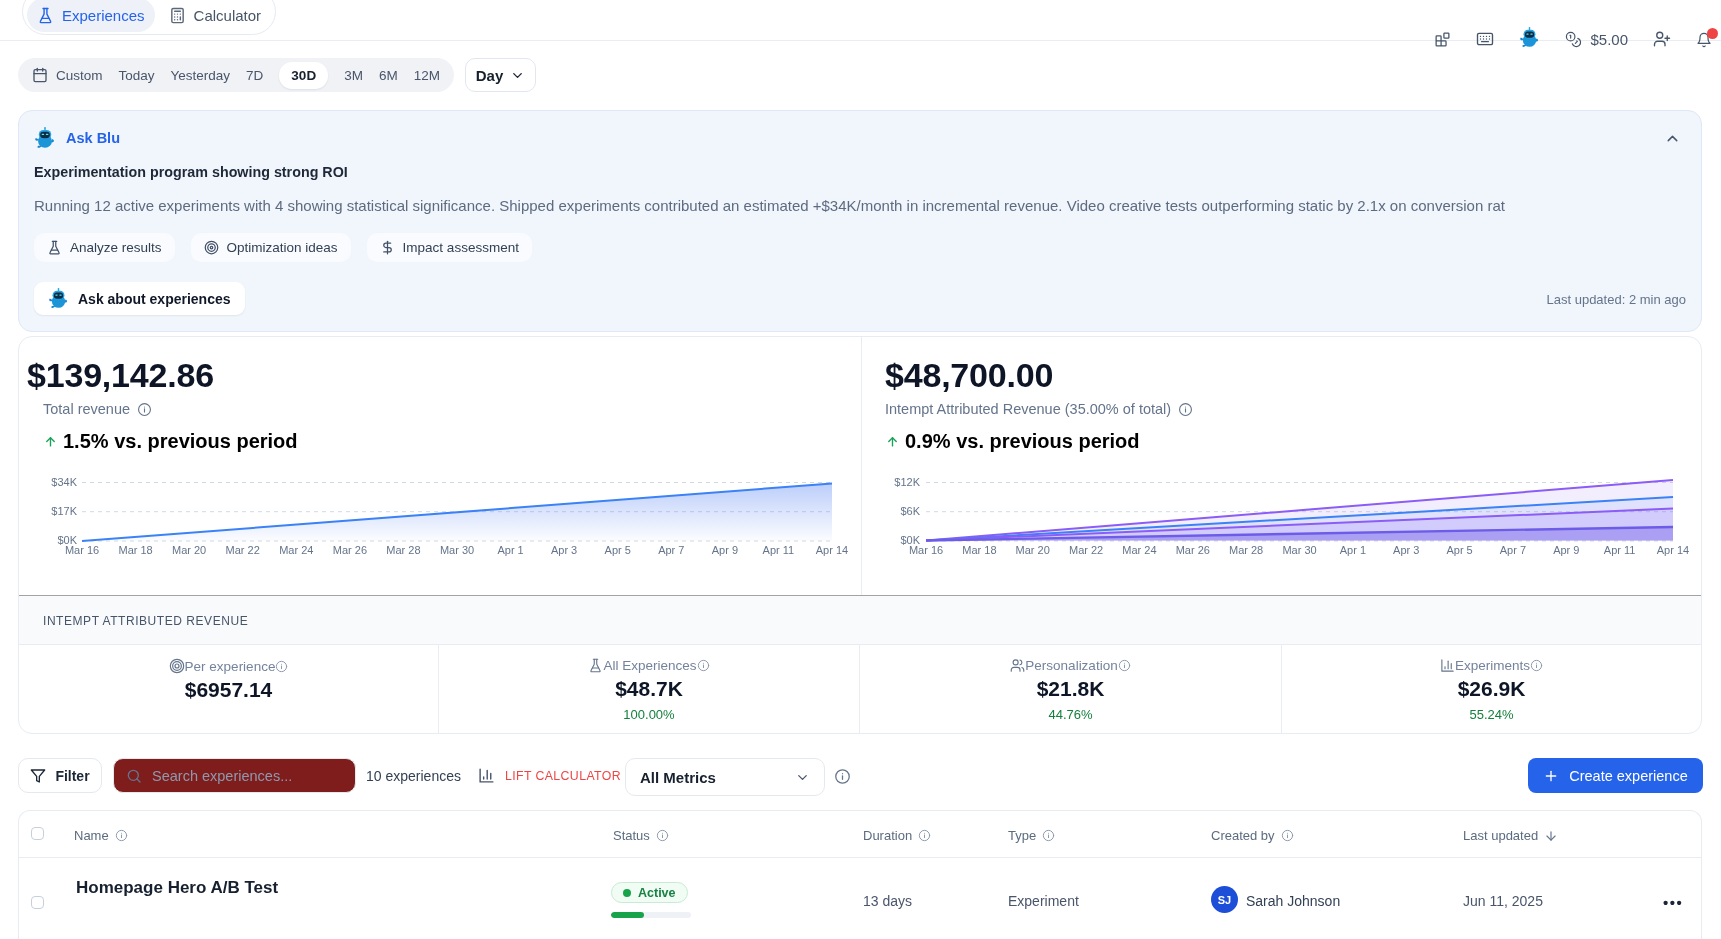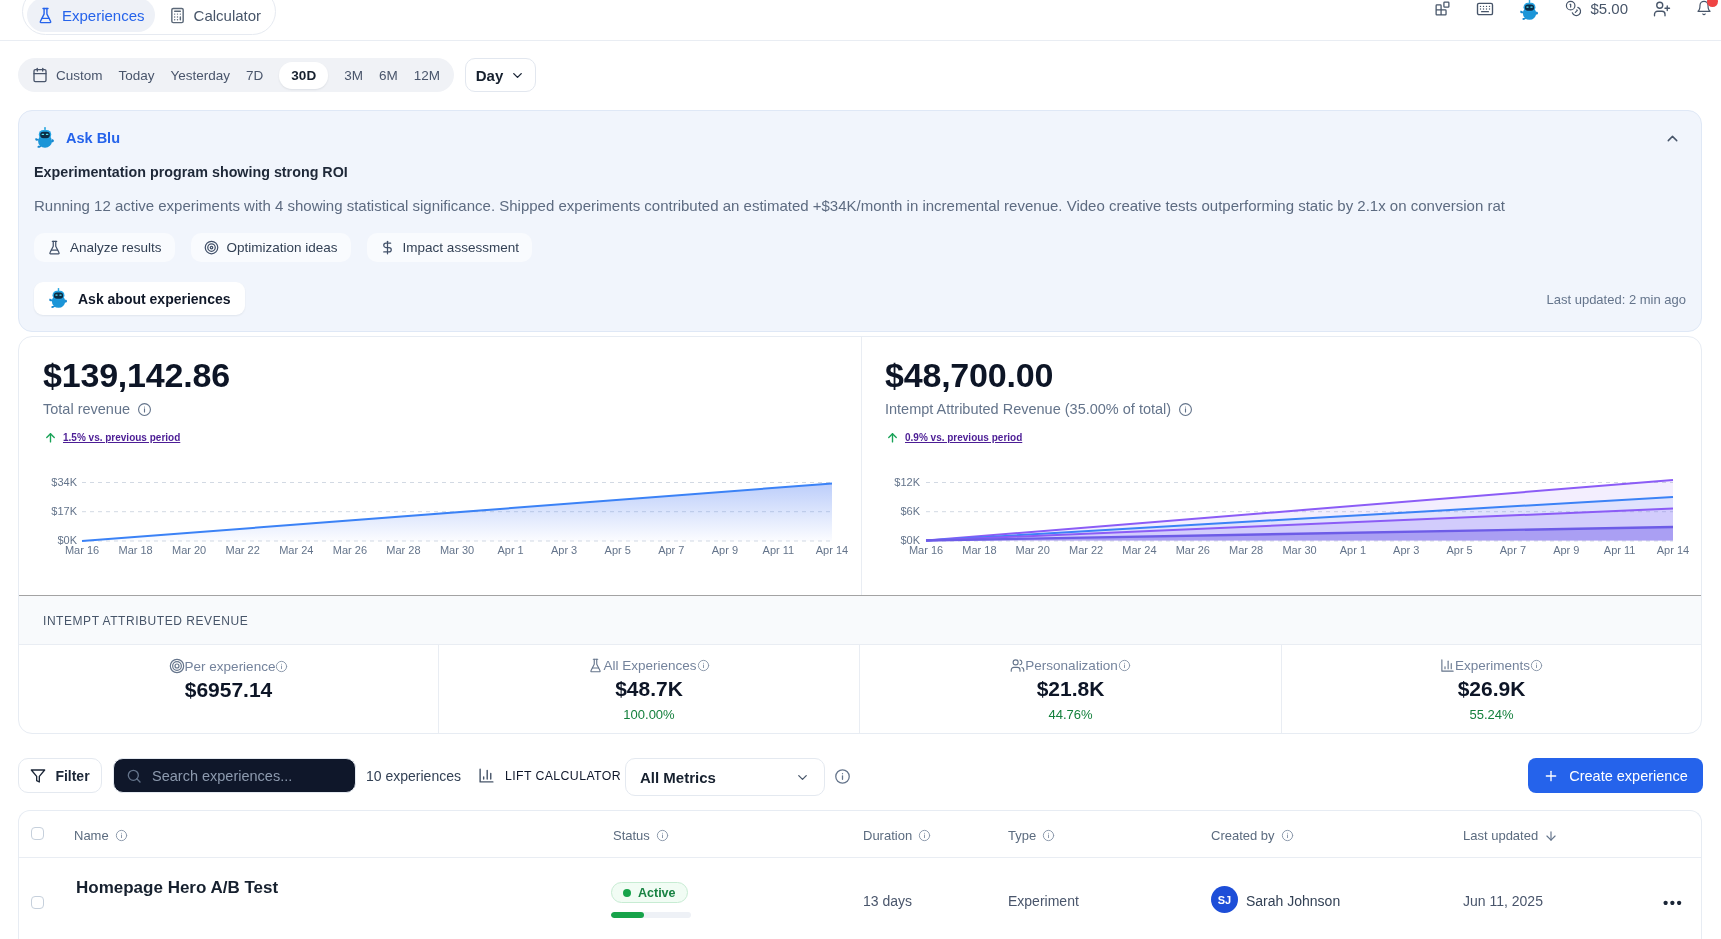--- a/index.html
+++ b/index.html
@@ -7,21 +7,21 @@
   font-family:"Liberation Sans", sans-serif; -webkit-font-smoothing:antialiased; }
 .abs { position:absolute; }
 svg.ic { display:block; }
 .page { position:relative; width:1721px; height:939px; }
 
 
 .topbar { position:absolute; left:0; top:0; width:1721px; height:41px; background:#fff; border-bottom:1px solid #e9edf3; }
 .tabwrap { position:absolute; left:22px; top:-12px; height:47px; background:#fff; border:1px solid #e6eaf1; border-radius:24px; display:flex; align-items:flex-end; padding:0 4px 2px 4px; gap:4px; }
 .tab { display:flex; align-items:center; gap:8px; height:34px; padding:0 10px; border-radius:19px; font-size:15px; font-weight:500; color:#475569; }
 .tab.active { background:#eef1f7; color:#2563eb; }
-.topicons { position:absolute; right:9px; top:0; height:48px; display:flex; align-items:flex-start; gap:25px; color:#475569; }
+.topicons { position:absolute; right:9px; top:0; height:48px; display:flex; align-items:flex-end; gap:25px; color:#475569; }
 .money { display:flex; align-items:center; gap:8px; font-size:15px; color:#475569; }
 .bellwrap { position:relative; }
 .belldot { position:absolute; right:-6px; top:-4px; width:11px; height:11px; border-radius:50%; background:#ef4444; }
 
 
 .pillsrow { position:absolute; left:18px; top:58px; height:34px; background:#f0f2f6; border-radius:17px; display:flex; align-items:center; padding:12px 14px; gap:16px; font-size:13.5px; color:#49556b; font-weight:500; }
 .pill-custom { display:flex; align-items:center; gap:8px; }
 .pill30 { background:#fff; color:#16202e; font-weight:700; padding:6px 12px; border-radius:13px; box-shadow:0 1px 2px rgba(16,24,40,.08); }
 .daybtn { position:absolute; left:465px; top:58px; width:71px; height:34px; background:#fff; border:1px solid #e2e7ef; border-radius:10px; display:flex; align-items:center; justify-content:center; gap:7px; font-size:15px; font-weight:600; color:#16202e; }
 
@@ -34,35 +34,35 @@
 .ab-chips { position:absolute; left:34px; top:233px; display:flex; gap:16px; }
 .ab-chip { display:flex; align-items:center; gap:8px; height:29px; padding:0 13px; background:rgba(255,255,255,.55); border-radius:10px; font-size:13.5px; font-weight:500; color:#334155; }
 .ab-btn { position:absolute; left:34px; top:282px; display:flex; align-items:center; gap:9px; height:33px; padding:0 14px; background:#fff; border-radius:9px; box-shadow:0 1px 2px rgba(16,24,40,.07); font-size:14px; font-weight:700; color:#101828; }
 .ab-updated { position:absolute; right:35px; top:292px; font-size:13px; color:#64748b; }
 
 
 .summary { position:absolute; left:18px; top:336px; width:1684px; height:398px; background:#fff; border:1px solid #e7ecf3; border-radius:14px; }
 .vdiv { position:absolute; left:842px; top:0; width:1px; height:258px; background:#e9edf3; }
 .big { position:absolute; font-size:34px; font-weight:700; color:#0d1526; letter-spacing:-0.2px; }
 .sub { position:absolute; font-size:14.5px; color:#64748b; display:flex; align-items:center; gap:7px; }
-.delta { position:absolute; font-size:10px; font-weight:700; color:#4c1d95; display:flex; align-items:center; gap:5px;text-decoration:underline; }
+.delta { position:absolute; font-size:20px; font-weight:700; color:#000000; display:flex; align-items:center; gap:5px; }
 .band { position:absolute; left:0; top:258px; width:1682px; height:50px; background:#f8fafc; border-top:1px solid #a3a3a3; border-bottom:1px solid #e9edf3; }
 .band span { position:absolute; left:24px; top:18px; font-size:12px; letter-spacing:.55px; color:#475569; font-weight:500; }
 .stats { position:absolute; left:0; top:308px; width:1682px; height:88px; display:flex; }
 .stat { position:relative; height:100%; text-align:center; }
 .stat + .stat { border-left:1px solid #e9edf3; }
 .stat-l { display:flex; align-items:center; justify-content:center; font-size:13.5px; color:#74839c; margin-top:13px; }
 .stat-v { font-size:21px; font-weight:700; color:#0d1526; margin-top:4px; }
 .stat-s { font-size:13px; color:#15803d; margin-top:6px; }
 
 
 .fbtn { position:absolute; left:18px; top:758px; width:84px; height:35px; background:#fff; border:1px solid #e4e9f0; border-radius:10px; display:flex; align-items:center; justify-content:center; gap:9px; font-size:14px; font-weight:600; color:#1b2637; }
-.search { position:absolute; left:113px; top:758px; width:243px; height:35px; background:#0f172a; border:1px solid #e4e9f0; border-radius:10px; display:flex; align-items:center; gap:10px; padding:0 12px; font-size:14.5px; color:#8d9aae; }
+.search { position:absolute; left:113px; top:758px; width:243px; height:35px; background:#7f1d1d; border:1px solid #e4e9f0; border-radius:10px; display:flex; align-items:center; gap:10px; padding:0 12px; font-size:14.5px; color:#8d9aae; }
 .ncount { position:absolute; left:366px; top:768px; font-size:14px; color:#334155; }
-.lift { position:absolute; left:478px; top:767px; display:flex; align-items:center; gap:10px; font-size:12.3px; letter-spacing:0.4px; color:#0f172a; font-weight:500; }
+.lift { position:absolute; left:478px; top:767px; display:flex; align-items:center; gap:10px; font-size:12.3px; letter-spacing:0.4px; color:#ef4444; font-weight:500; }
 .metrics { position:absolute; left:625px; top:758px; width:200px; height:35px; background:#fff; border:1px solid #e4e9f0; border-radius:10px; display:flex; align-items:center; padding:18px 14px; font-size:15px; font-weight:600; color:#16202e; }
 .metrics svg { margin-left:auto; }
 .tinfo { position:absolute; left:834px; top:768px; color:#64748b; }
 .create { position:absolute; left:1528px; top:758px; width:175px; height:35px; background:#2563eb; border-radius:8px; display:flex; align-items:center; justify-content:center; gap:10px; font-size:14.5px; font-weight:500; color:#fff; }
 
 
 .table { position:absolute; left:18px; top:810px; width:1684px; height:129px; background:#fff; border:1px solid #e7ecf3; border-radius:12px 12px 0 0; border-bottom:none; }
 .thead { position:absolute; left:0; top:0; width:100%; height:47px; border-bottom:1px solid #e9edf3; font-size:13px; color:#5b6b7f; font-weight:500; }
 .th { position:absolute; top:17px; display:flex; align-items:center; gap:6px; }
 .cb { position:absolute; width:13px; height:13px; border:1.5px solid #c6d0dc; border-radius:4px; background:#fff; }
@@ -241,21 +241,21 @@
         <rect x="6.7" y="5.2" width="10.6" height="7" rx="3.4" fill="#0c2b45"></rect>
         <rect x="8.3" y="7.3" width="2.8" height="1.5" rx="0.75" fill="#4fe0f2"></rect>
         <rect x="12.9" y="7.3" width="2.8" height="1.5" rx="0.75" fill="#4fe0f2"></rect>
       </svg>
     Ask about experiences
   </div>
   <div class="ab-updated">Last updated: 2 min ago</div>
 
   <div class="summary">
     <div class="vdiv"></div>
-    <div class="big" style="left:24px; top:19px;">$139,142.86</div>
+    <div class="big" style="left:8px; top:19px;">$139,142.86</div>
     <div class="sub" style="left:24px; top:64px;">Total revenue
       <svg class="ic" width="15" height="15" viewBox="0 0 24 24" fill="none" stroke="#64748b" stroke-width="1.8" stroke-linecap="round">
           <circle cx="12" cy="12" r="9.5"></circle>
           <path d="M12 16v-5"></path>
           <path d="M12 8h.01"></path>
         </svg>
     </div>
     <div class="delta" style="left:24px; top:93px;"><svg class="ic" width="15" height="15" viewBox="0 0 24 24" fill="none" stroke="#18a257" stroke-width="2.2" stroke-linecap="round" stroke-linejoin="round">
           <path d="M12 19V6"></path>
           <path d="m6 12 6-6 6 6"></path>

